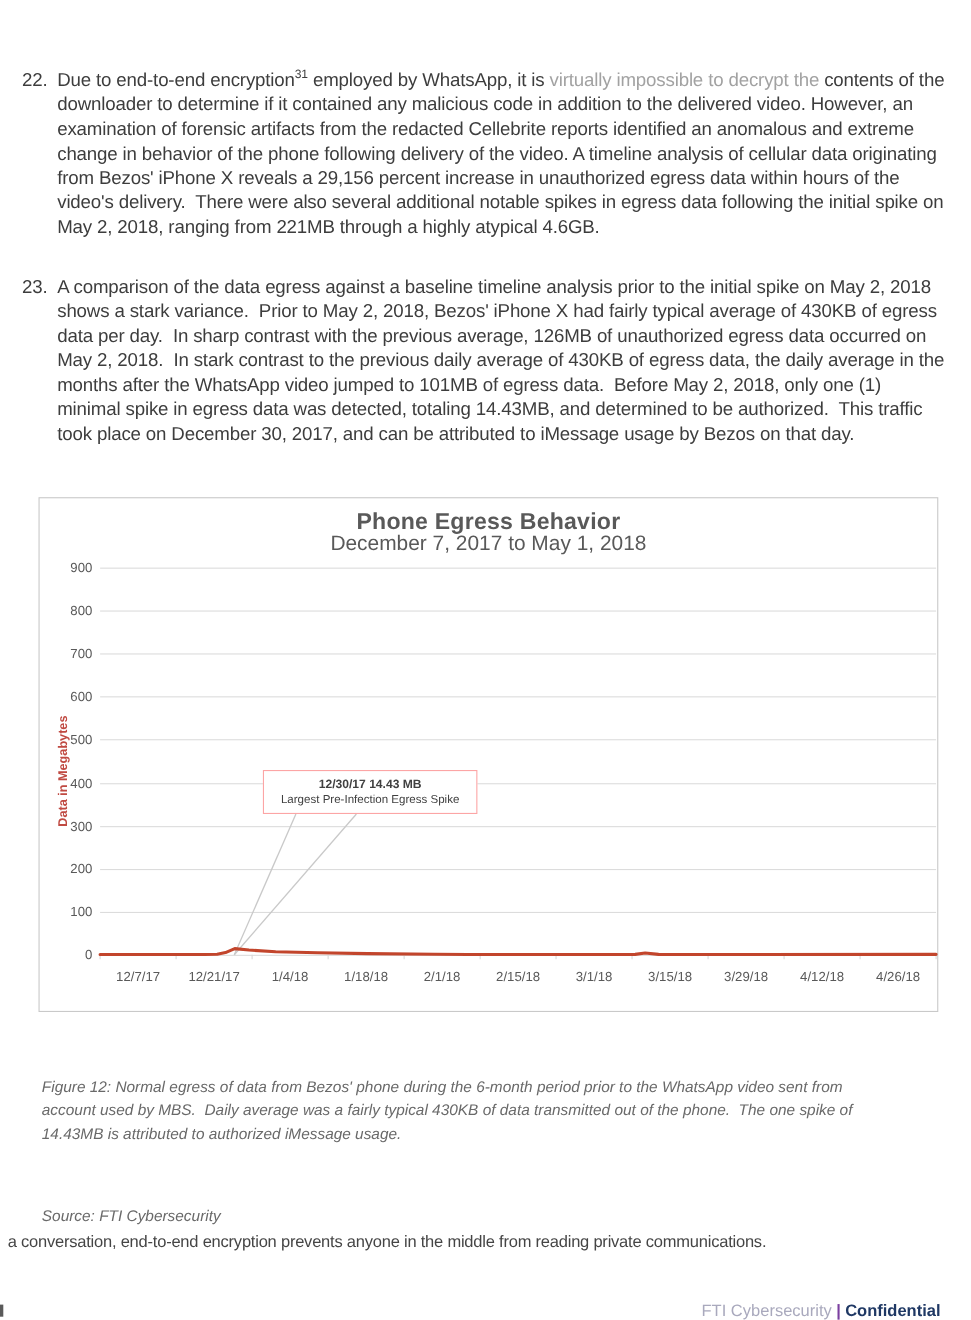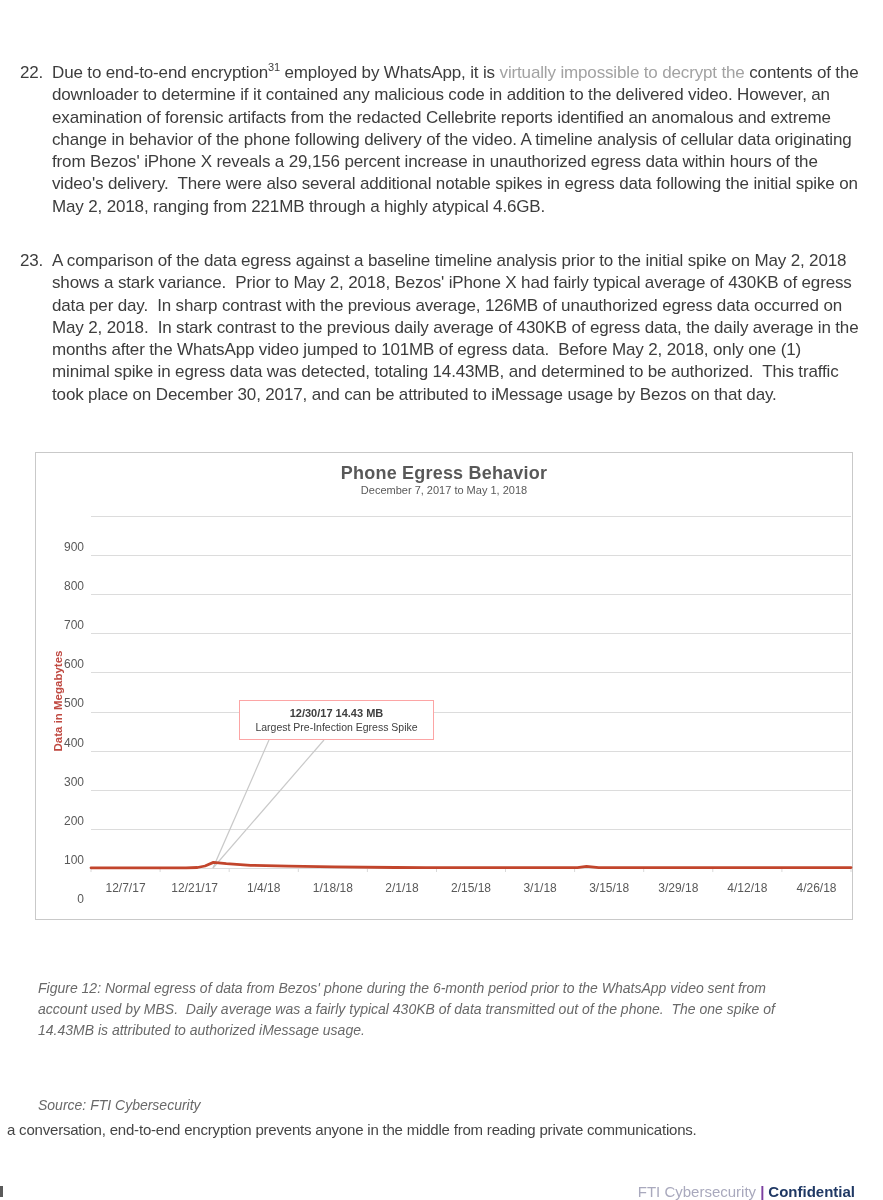--- a/index.html
+++ b/index.html
@@ -22,35 +22,35 @@
   #para-22{top:62px;}
   #para-23{top:250px;}
 
   
   .chart{
     position:absolute;left:35px;top:452px;width:818px;height:468px;
     border:1px solid #c9c9c9;background:#ffffff;margin:0;box-sizing:border-box;
   }
   .chart-title{
     position:absolute;top:10px;left:0;width:100%;text-align:center;
-    font-size:18px;font-weight:bold;color:#595959;letter-spacing:0.2px;
+    font-size:21px;font-weight:bold;color:#595959;letter-spacing:0.2px;
   }
   .chart-subtitle{
     position:absolute;top:31px;left:0;width:100%;text-align:center;
-    font-size:11px;color:#595959;
+    font-size:19px;color:#595959;
   }
   .y-axis-title{
     position:absolute;left:22px;top:248px;
     transform:translate(-50%,-50%) rotate(-90deg);
     white-space:nowrap;font-size:11.5px;font-weight:bold;color:#c04a42;
   }
   .ylabels{position:absolute;left:0;top:63px;width:48px;height:360px;}
   .ytick{
     position:absolute;right:0;width:48px;text-align:right;
-    font-size:12px;color:#595959;margin-top:31px;
+    font-size:12px;color:#595959;
   }
   .plot{position:absolute;left:55px;top:63px;width:760px;height:353px;}
   .gridline{position:absolute;left:0;width:760px;height:1px;background:#dcdcdc;}
   .plot svg{position:absolute;left:0;top:0;overflow:visible;}
   .leader{stroke:#c9c9c9;stroke-width:1.2;}
   .axistick{stroke:#d9d9d9;stroke-width:1;}
   .callout{
     position:absolute;left:148px;top:184px;width:195px;height:40px;
     background:#ffffff;border:1px solid #fca5a5;box-sizing:border-box;
     text-align:center;color:#404040;padding-top:5px;

